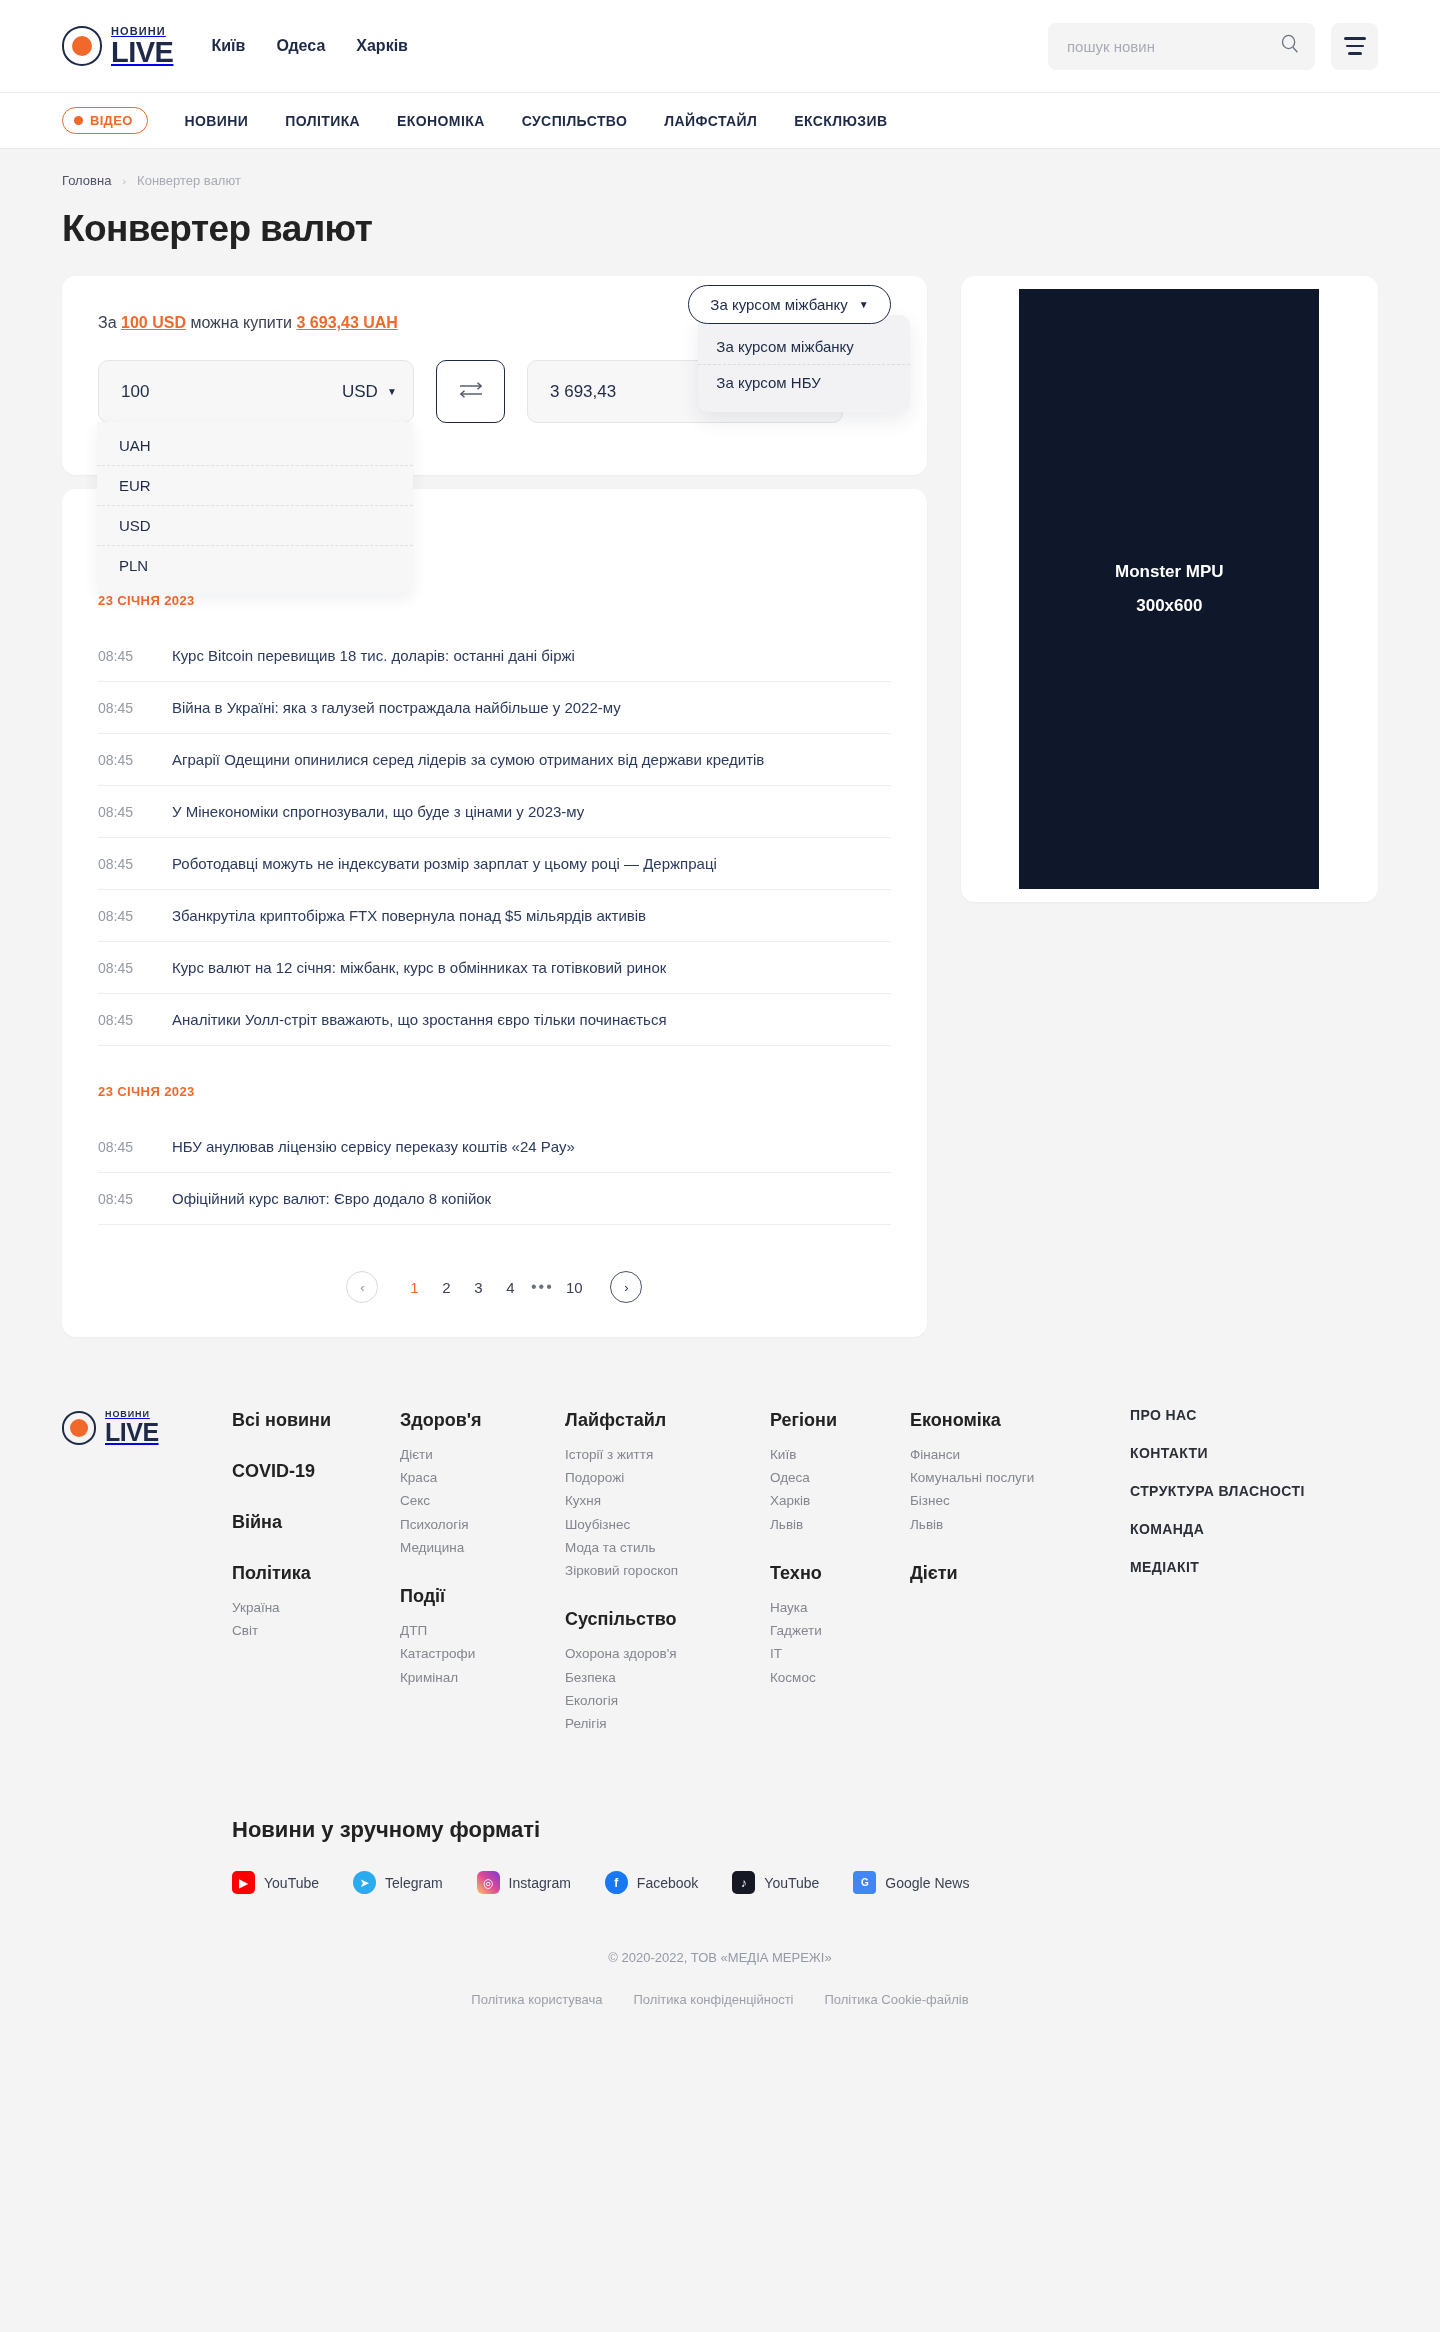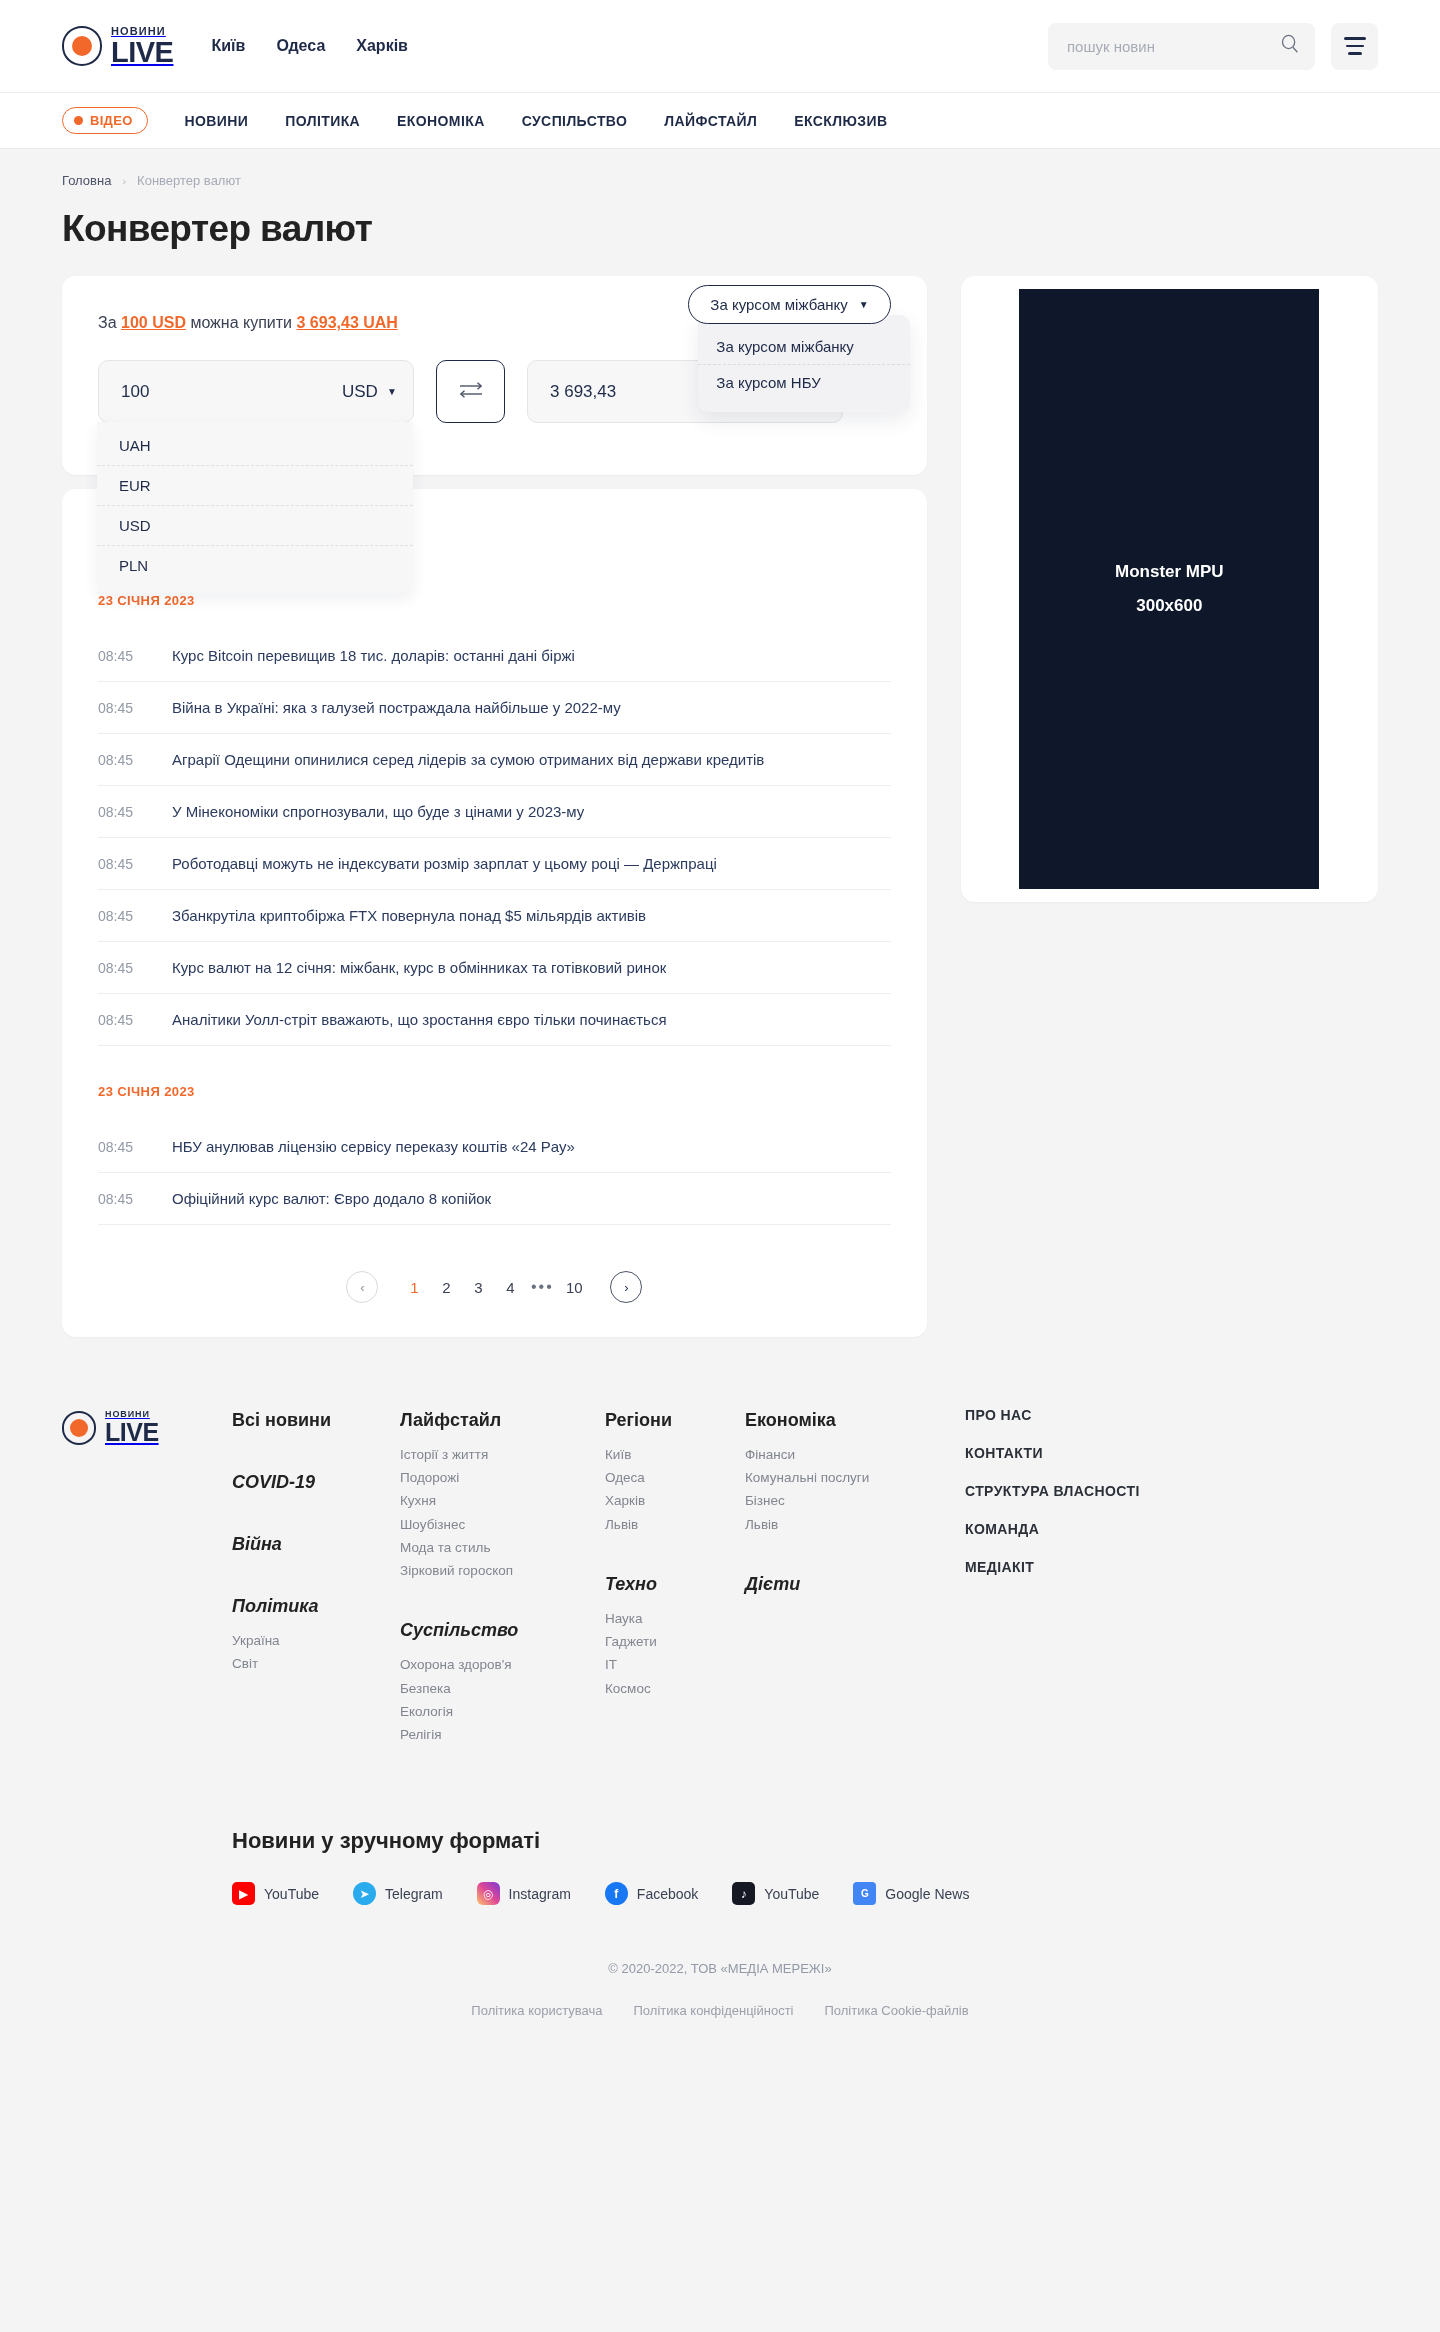--- a/index.html
+++ b/index.html
@@ -228,21 +228,21 @@
   .f-col.c2 { width: 165px; }
   .f-col.c3 { width: 205px; }
   .f-col.c4 { width: 140px; }
   .f-col.c5 { width: 220px; }
   .f-col.c6 { width: auto; }
   .f-group { margin-bottom: 6px; }
   .f-head {
     display: block; font-size: 18px; font-weight: 700; color: #222;
     text-decoration: none; margin: 0 0 9px; line-height: 1.5;
   }
-  .f-group + .f-group .f-head { margin-top: 35px; font-style: italic; }
+  .f-group + .f-group .f-head { margin-top: 24px; }
   .f-link {
     display: block; font-size: 13.5px; color: #82868f;
     text-decoration: none; line-height: 1.72;
   }
   .f-about a {
     display: block; font-size: 14px; font-weight: 700; color: #2b3038;
     letter-spacing: 0.4px; text-decoration: none; margin-bottom: 22px;
   }
 
   .f-social-title {
@@ -489,20 +489,36 @@
         <div class="f-group">
           <a class="f-head" href="#">Війна</a>
         </div>
         <div class="f-group">
           <a class="f-head" href="#">Політика</a>
           <a class="f-link" href="#">Україна</a>
           <a class="f-link" href="#">Світ</a>
         </div>
       </div>
 
+      <div class="f-col c2">
+        <div class="f-group">
+          <a class="f-head" href="#">Здоров'я</a>
+          <a class="f-link" href="#">Дієти</a>
+          <a class="f-link" href="#">Краса</a>
+          <a class="f-link" href="#">Секс</a>
+          <a class="f-link" href="#">Психологія</a>
+          <a class="f-link" href="#">Медицина</a>
+        </div>
+        <div class="f-group">
+          <a class="f-head" href="#">Події</a>
+          <a class="f-link" href="#">ДТП</a>
+          <a class="f-link" href="#">Катастрофи</a>
+          <a class="f-link" href="#">Кримінал</a>
+        </div>
+      </div>
 
       <div class="f-col c3">
         <div class="f-group">
           <a class="f-head" href="#">Лайфстайл</a>
           <a class="f-link" href="#">Історії з життя</a>
           <a class="f-link" href="#">Подорожі</a>
           <a class="f-link" href="#">Кухня</a>
           <a class="f-link" href="#">Шоубізнес</a>
           <a class="f-link" href="#">Мода та стиль</a>
           <a class="f-link" href="#">Зірковий гороскоп</a>

